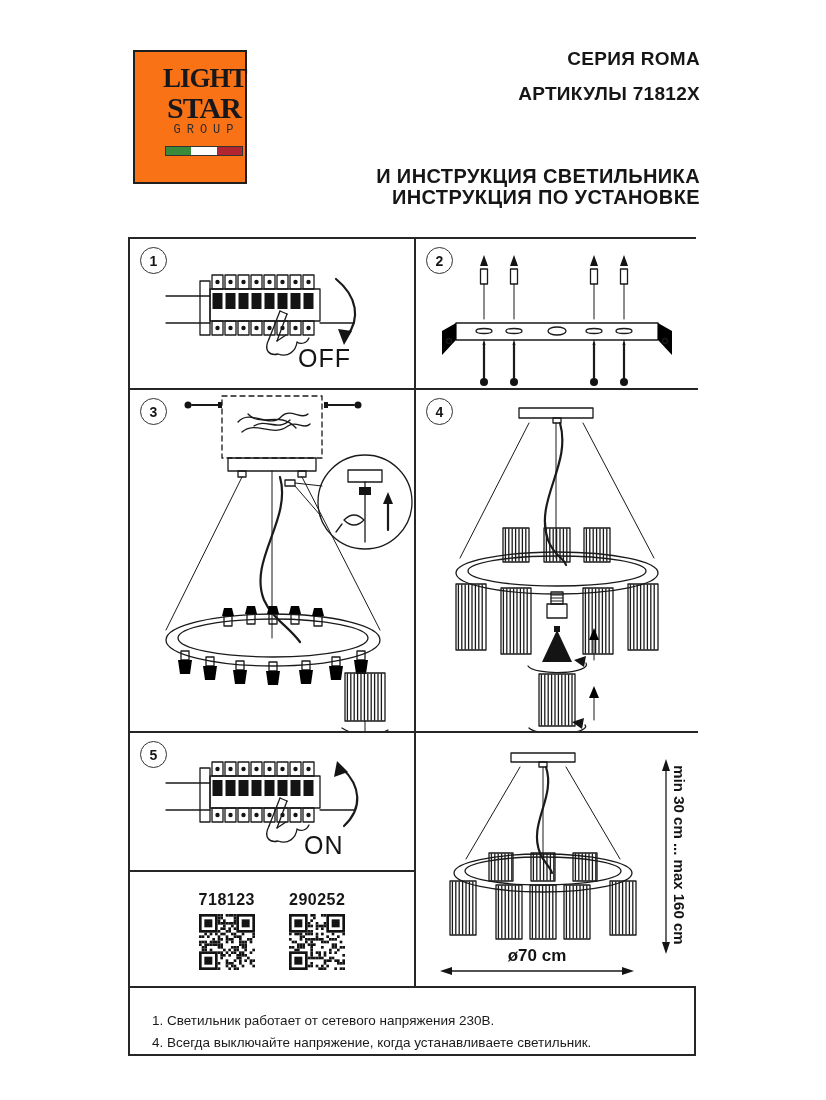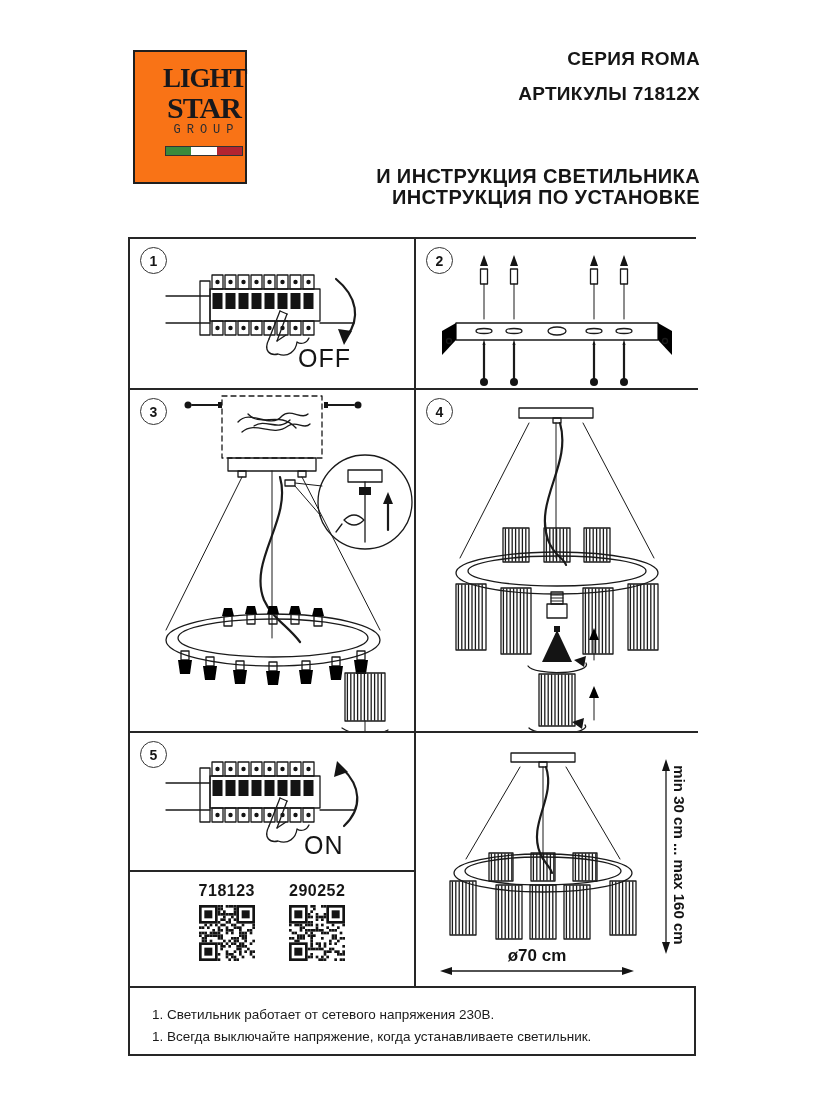--- a/index.html
+++ b/index.html
@@ -42,29 +42,29 @@
   .diagram text{stroke:none;fill:#141414;font-family:"Liberation Sans",sans-serif;}
   .switch-label{font-size:25px;font-weight:500;letter-spacing:1px;}
   .dim-label-v{font-size:15px;font-weight:bold;}
   .dim-label-h{font-size:17px;font-weight:bold;}
   .shade-outline{fill:#fff;stroke:#1a1a1a;stroke-width:1.3;}
   .stripe{stroke:#161616;stroke-width:2.1;}
   .qm{fill:#141414;stroke:none;}
   .qw{fill:#ffffff;stroke:none;}
 
   
-  #qr-cell-inner{position:absolute;inset:0;display:flex;justify-content:center;gap:34px;padding-top:10px;}
+  #qr-cell-inner{position:absolute;inset:0;display:flex;justify-content:center;gap:34px;padding-top:19px;}
   .qr-block{text-align:center;}
   .qr-label{font-size:16px;font-weight:bold;letter-spacing:.5px;margin-bottom:5px;}
 
   
   #footer-box{position:absolute;left:128px;top:986px;width:568px;height:70px;
               border:2px solid #262626;box-sizing:border-box;background:#fff;}
   #footer-box .note{margin:0;padding:0 0 0 22px;font-size:13.5px;line-height:1.6;color:#1a1a1a;}
-  #footer-box .note:first-child{padding-top:16px;}
+  #footer-box .note:first-child{padding-top:22px;}
 </style>
 </head>
 <body>
 
 <div id="page">
 
   <div id="logo-box">
     <div id="logo-w1" class="logo-word">LIGHT</div>
     <div id="logo-w2" class="logo-word">STAR</div>
     <div id="logo-w3">GROUP</div>
@@ -868,16 +868,16 @@
           <polygon class="f" points="24,238 36,234 36,242"></polygon>
           <polygon class="f" points="218,238 206,234 206,242"></polygon>
           <text class="dim-label-h" x="121" y="228" text-anchor="middle">ø70 cm</text>
         </g>
       </svg>
     </div>
   </div>
 
   <div id="footer-box">
     <p class="note">1. Светильник работает от сетевого напряжения 230В.</p>
-    <p class="note">1. Всегда выключайте напряжение, когда устанавливаете светильник.</p>
+    <p class="note">4. Всегда выключайте напряжение, когда устанавливаете светильник.</p>
   </div>
 
 </div>
 
 </body></html>

